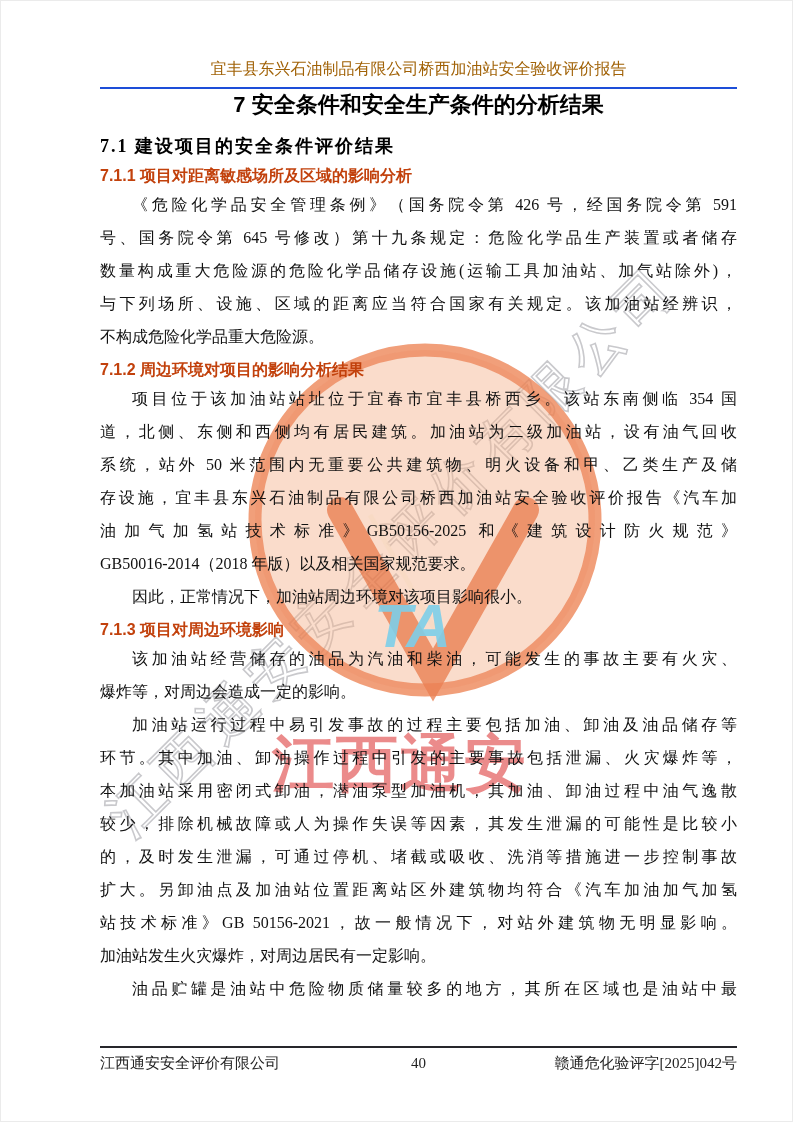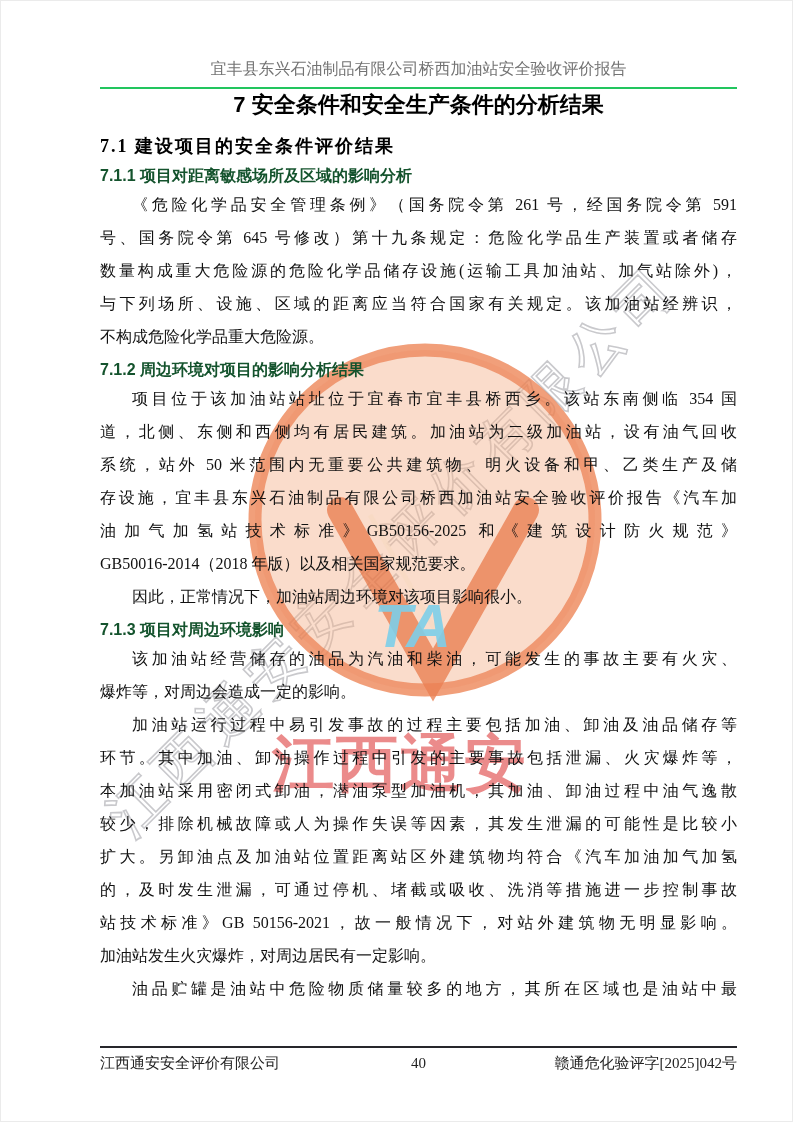--- a/index.html
+++ b/index.html
@@ -33,33 +33,33 @@
   }
   .wm-red{
     position:absolute;left:272px;top:722px;
     font-family:"Liberation Sans", sans-serif;
     font-weight:bold;font-size:62px;letter-spacing:2px;white-space:nowrap;
     color:rgba(222,62,62,0.6);
   }
   
   .content{position:relative;z-index:1;padding:58px 56px 0 100px;}
   .doc-header{
-    text-align:center;font-size:16px;line-height:22px;color:#737373;
-    padding-bottom:7px;border-bottom:2px solid #22c55e;
+    text-align:center;font-size:16px;line-height:22px;color:#a16207;
+    padding-bottom:7px;border-bottom:2px solid #1d4ed8;
   }
   .doc-title{
     text-align:center;font-weight:bold;font-size:22px;line-height:32px;
     font-family:"Liberation Sans", sans-serif;color:#000;
   }
   .h2{
     margin-top:12px;font-weight:bold;font-size:18px;line-height:26px;color:#000000;
     font-family:"Liberation Serif", serif;letter-spacing:2px;
   }
   .h3{
-    margin-top:5px;font-weight:bold;font-size:16px;line-height:24px;color:#14532d;
+    margin-top:5px;font-weight:bold;font-size:16px;line-height:24px;color:#c2410c;
     font-family:"Liberation Sans", sans-serif;
   }
   .line{
     font-size:16px;line-height:33px;white-space:nowrap;
     text-align:justify;text-align-last:justify;
   }
   .line.noj{text-align-last:left;}
   .line.indent{text-indent:2em;}
   
   .doc-footer{
@@ -91,42 +91,42 @@
     <div class="wm-red">江西通安</div>
   </div>
 
   <div class="content">
     <div class="doc-header">宜丰县东兴石油制品有限公司桥西加油站安全验收评价报告</div>
 
     <div id="doc-body">
         <div class="doc-title">7 安全条件和安全生产条件的分析结果</div>
         <div class="h2">7.1 建设项目的安全条件评价结果</div>
         <div class="h3">7.1.1 项目对距离敏感场所及区域的影响分析</div>
-        <div class="line indent">《危险化学品安全管理条例》（国务院令第 261 号，经国务院令第 591</div>
+        <div class="line indent">《危险化学品安全管理条例》（国务院令第 426 号，经国务院令第 591</div>
         <div class="line">号、国务院令第 645 号修改）第十九条规定：危险化学品生产装置或者储存</div>
         <div class="line">数量构成重大危险源的危险化学品储存设施(运输工具加油站、加气站除外)，</div>
         <div class="line">与下列场所、设施、区域的距离应当符合国家有关规定。该加油站经辨识，</div>
         <div class="line noj">不构成危险化学品重大危险源。</div>
         <div class="h3">7.1.2 周边环境对项目的影响分析结果</div>
         <div class="line indent">项目位于该加油站站址位于宜春市宜丰县桥西乡。该站东南侧临 354 国</div>
         <div class="line">道，北侧、东侧和西侧均有居民建筑。加油站为二级加油站，设有油气回收</div>
         <div class="line">系统，站外 50 米范围内无重要公共建筑物、明火设备和甲、乙类生产及储</div>
         <div class="line">存设施，宜丰县东兴石油制品有限公司桥西加油站安全验收评价报告《汽车加</div>
         <div class="line">油加气加氢站技术标准》GB50156-2025 和《建筑设计防火规范》</div>
         <div class="line noj">GB50016-2014（2018 年版）以及相关国家规范要求。</div>
         <div class="line indent noj">因此，正常情况下，加油站周边环境对该项目影响很小。</div>
         <div class="h3">7.1.3 项目对周边环境影响</div>
         <div class="line indent">该加油站经营储存的油品为汽油和柴油，可能发生的事故主要有火灾、</div>
         <div class="line noj">爆炸等，对周边会造成一定的影响。</div>
         <div class="line indent">加油站运行过程中易引发事故的过程主要包括加油、卸油及油品储存等</div>
         <div class="line">环节。其中加油、卸油操作过程中引发的主要事故包括泄漏、火灾爆炸等，</div>
         <div class="line">本加油站采用密闭式卸油，潜油泵型加油机，其加油、卸油过程中油气逸散</div>
         <div class="line">较少，排除机械故障或人为操作失误等因素，其发生泄漏的可能性是比较小</div>
+        <div class="line">的，及时发生泄漏，可通过停机、堵截或吸收、洗消等措施进一步控制事故</div>
         <div class="line">扩大。另卸油点及加油站位置距离站区外建筑物均符合《汽车加油加气加氢</div>
-        <div class="line">的，及时发生泄漏，可通过停机、堵截或吸收、洗消等措施进一步控制事故</div>
         <div class="line">站技术标准》GB 50156-2021，故一般情况下，对站外建筑物无明显影响。</div>
         <div class="line noj">加油站发生火灾爆炸，对周边居民有一定影响。</div>
         <div class="line indent">油品贮罐是油站中危险物质储量较多的地方，其所在区域也是油站中最</div>
       </div>
   </div>
 
   <div class="doc-footer">
     <div class="cell">江西通安安全评价有限公司</div>
     <div class="cell c">40</div>
     <div class="cell r">赣通危化验评字[2025]042号</div>

